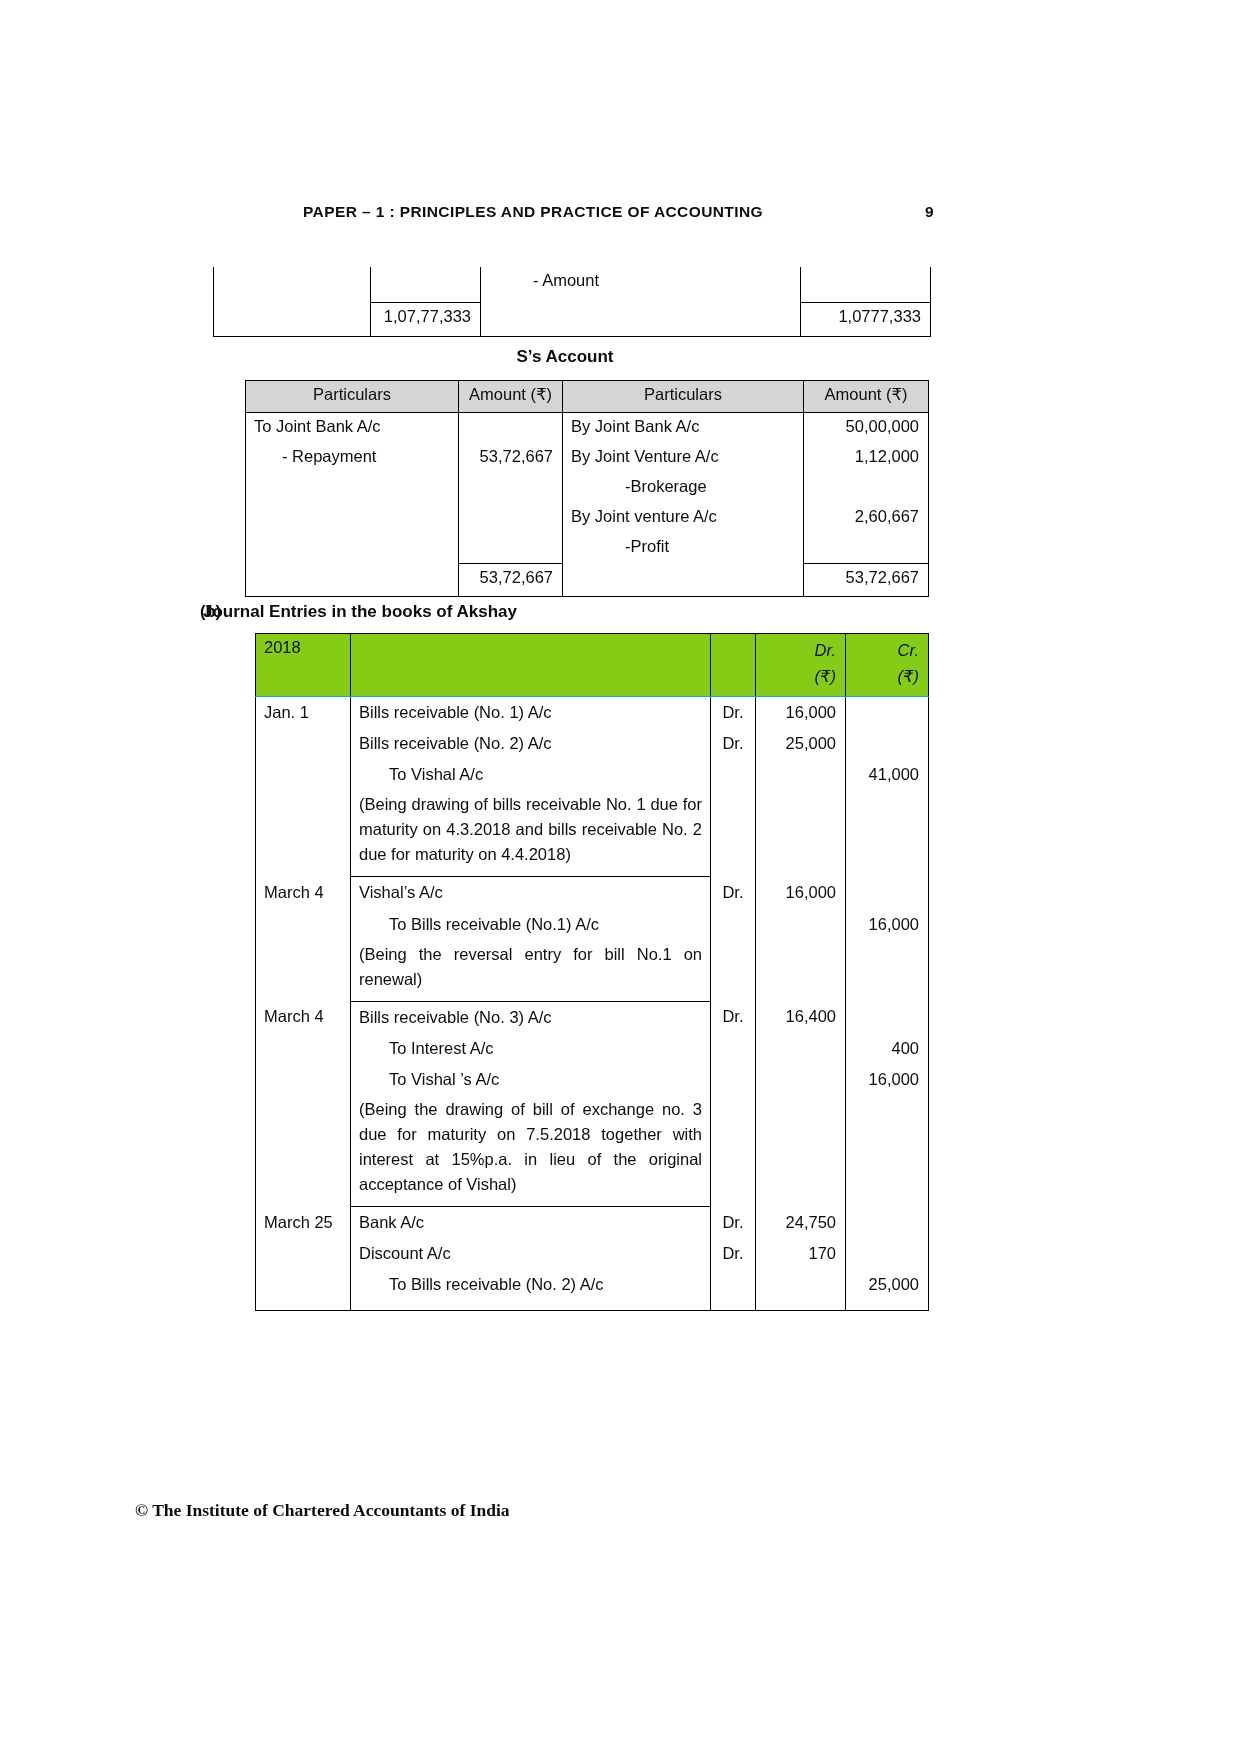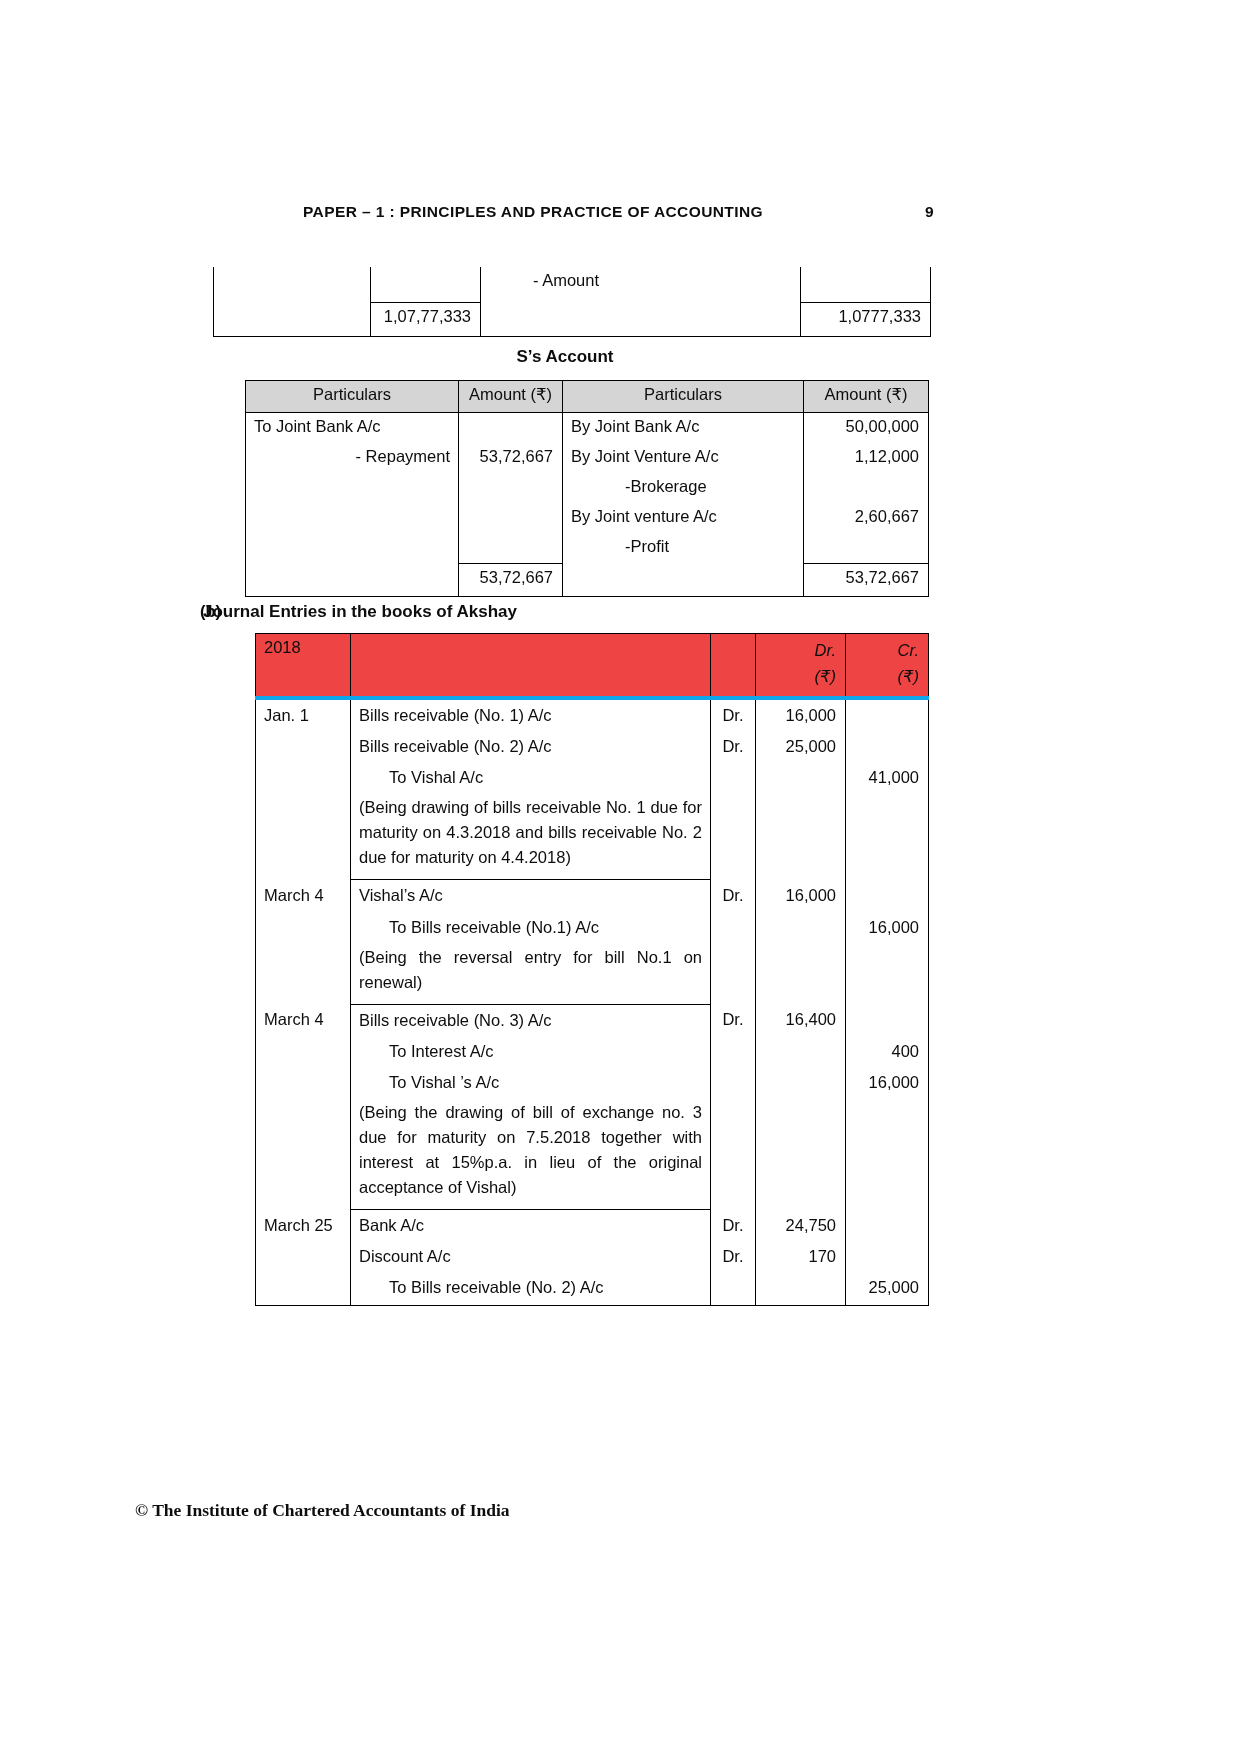--- a/index.html
+++ b/index.html
@@ -31,35 +31,35 @@
   .carried tr.totals td.box{border-top:1px solid #000;}
   .carried .profit-cell{padding-left:52px;}
   
   .s-title{position:absolute;top:347px;left:213px;width:704px;text-align:center;font-weight:700;font-size:17px;}
   .sacct{left:245px;top:380px;width:683px;border:1.5px solid #000;}
   .sacct td{border-left:1px solid #000;border-right:1px solid #000;}
   .sacct tr.head td{background:#d5d5d5;border-bottom:1px solid #000;text-align:center;height:25px;}
   .sacct tr.body td{height:24px;}
   .sacct tr.total td{height:26px;}
   .sacct tr.total td.topline{border-top:1px solid #000;}
-  .ind1{padding-left:36px !important;text-align:right;}
+  .ind1{padding-left:36px !important;}
   .ind2{padding-left:62px !important;}
   
   .j-label{position:absolute;top:602px;left:200px;font-weight:700;font-size:16.5px;}
   .j-title{position:absolute;top:602px;left:203px;width:727px;text-align:left;font-weight:700;font-size:17px;}
   .journal{left:255px;top:633px;width:673px;border:1.5px solid #000;}
   .journal td{border-left:1px solid #000;border-right:1px solid #000;}
-  .journal tr.jhead td{background:#ef4444;border-bottom:4px solid #0ea5e9;height:56px;}
+  .journal tr.jhead td{background:#84cc16;border-bottom:1px solid #0ea5e9;height:56px;}
   .journal tr.jhead .hline{line-height:26px;}
   .journal td.mark{text-align:center;padding:5px 2px 6px;}
   .journal tr.jline td{padding-top:5px;padding-bottom:6px;margin-top:20px;}
   .journal td.indent{padding-left:38px !important;}
   .journal td.narr{text-align:justify;padding:2px 8px 9px 8px;line-height:25px;}
   .journal td.gend{border-bottom:1px solid #000;}
-  .journal tr.lastrow td{padding-bottom:8px;}
+  .journal tr.lastrow td{padding-bottom:16px;}
 </style>
 </head>
 <body>
 
 <div class="page-header">PAPER – 1 : PRINCIPLES AND PRACTICE OF ACCOUNTING</div>
 <div class="page-number">9</div>
 
 <table class="tbl carried">
   <colgroup>
       <col style="width:157px">

